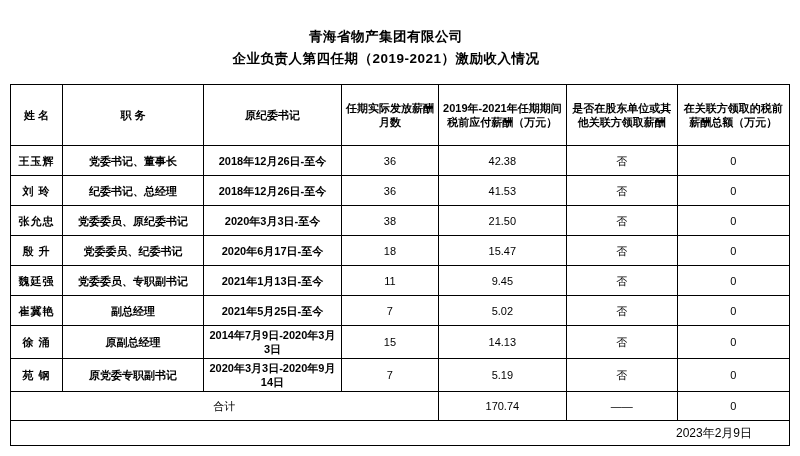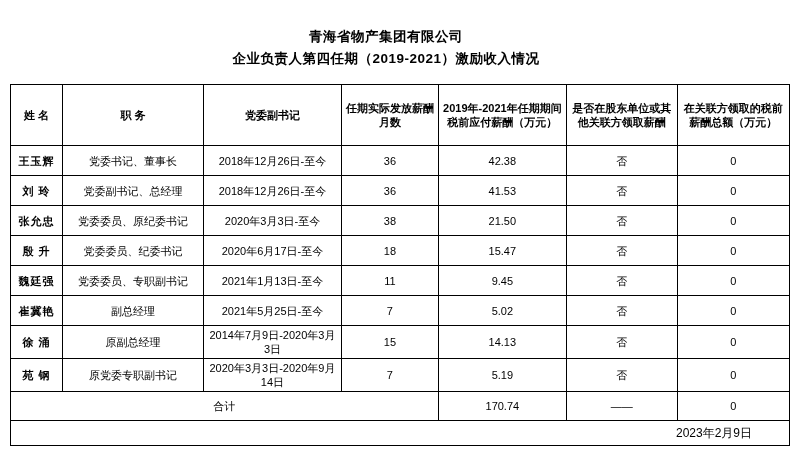--- a/index.html
+++ b/index.html
@@ -56,21 +56,21 @@
   .col-name { width: 52px; }
   .col-post { width: 140px; }
   .col-term { width: 138px; }
   .col-months { width: 96px; }
   .col-pay { width: 128px; }
   .col-share { width: 110px; }
   .col-related { width: 112px; }
 
   tbody td { height: 25px; }
   td.name-cell { font-weight: bold; letter-spacing: 1px; }
-  td.post-cell, td.term-cell { font-size: 11px; }
+  td.post-cell, td.term-cell { font-size: 11px; font-weight: bold; }
   .total-row td { height: 24px; }
   .total-label { font-weight: normal; }
   .date-line {
     position: absolute;
     right: 20px;
     bottom: 14px;
     font-size: 12px;
   }
   .blank-row td {
     height: 20px;
@@ -98,40 +98,40 @@
         <col class="col-term">
         <col class="col-months">
         <col class="col-pay">
         <col class="col-share">
         <col class="col-related">
       </colgroup>
       <thead>
         <tr>
           <th>姓  名</th>
           <th>职  务</th>
-          <th>党委副书记</th>
+          <th>原纪委书记</th>
           <th>任期实际发放薪酬月数</th>
           <th>2019年-2021年任期期间税前应付薪酬（万元）</th>
           <th>是否在股东单位或其他关联方领取薪酬</th>
           <th>在关联方领取的税前薪酬总额（万元）</th>
         </tr>
       </thead>
       <tbody>
         <tr>
           <td class="name-cell">王玉辉</td>
           <td class="post-cell">党委书记、董事长</td>
           <td class="term-cell">2018年12月26日-至今</td>
           <td>36</td>
           <td>42.38</td>
           <td>否</td>
           <td>0</td>
         </tr>
         <tr>
           <td class="name-cell">刘 玲</td>
-          <td class="post-cell">党委副书记、总经理</td>
+          <td class="post-cell">纪委书记、总经理</td>
           <td class="term-cell">2018年12月26日-至今</td>
           <td>36</td>
           <td>41.53</td>
           <td>否</td>
           <td>0</td>
         </tr>
         <tr>
           <td class="name-cell">张允忠</td>
           <td class="post-cell">党委委员、原纪委书记</td>
           <td class="term-cell">2020年3月3日-至今</td>

